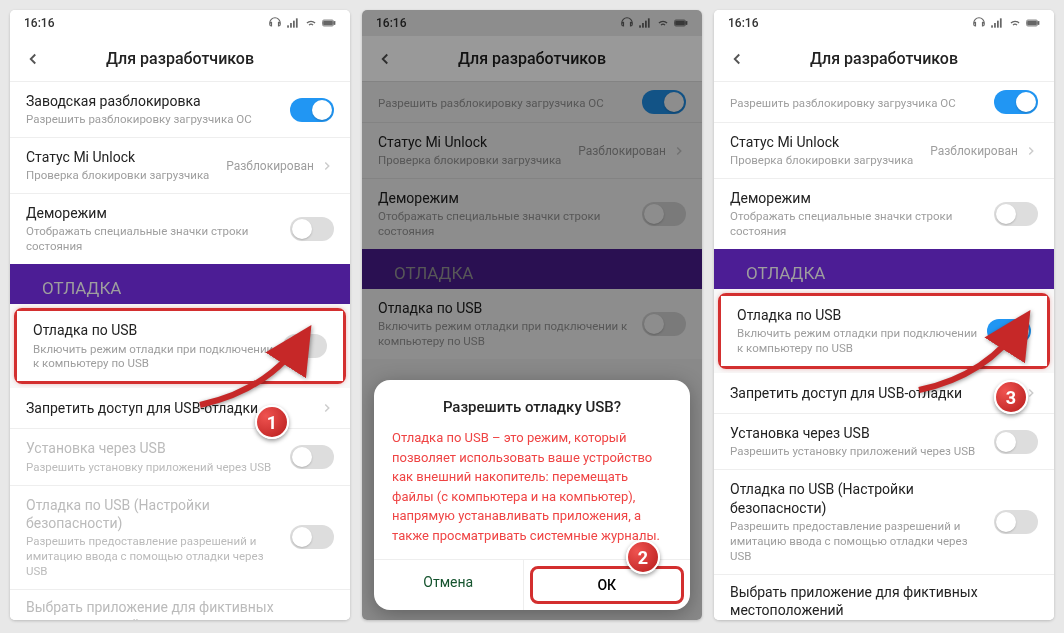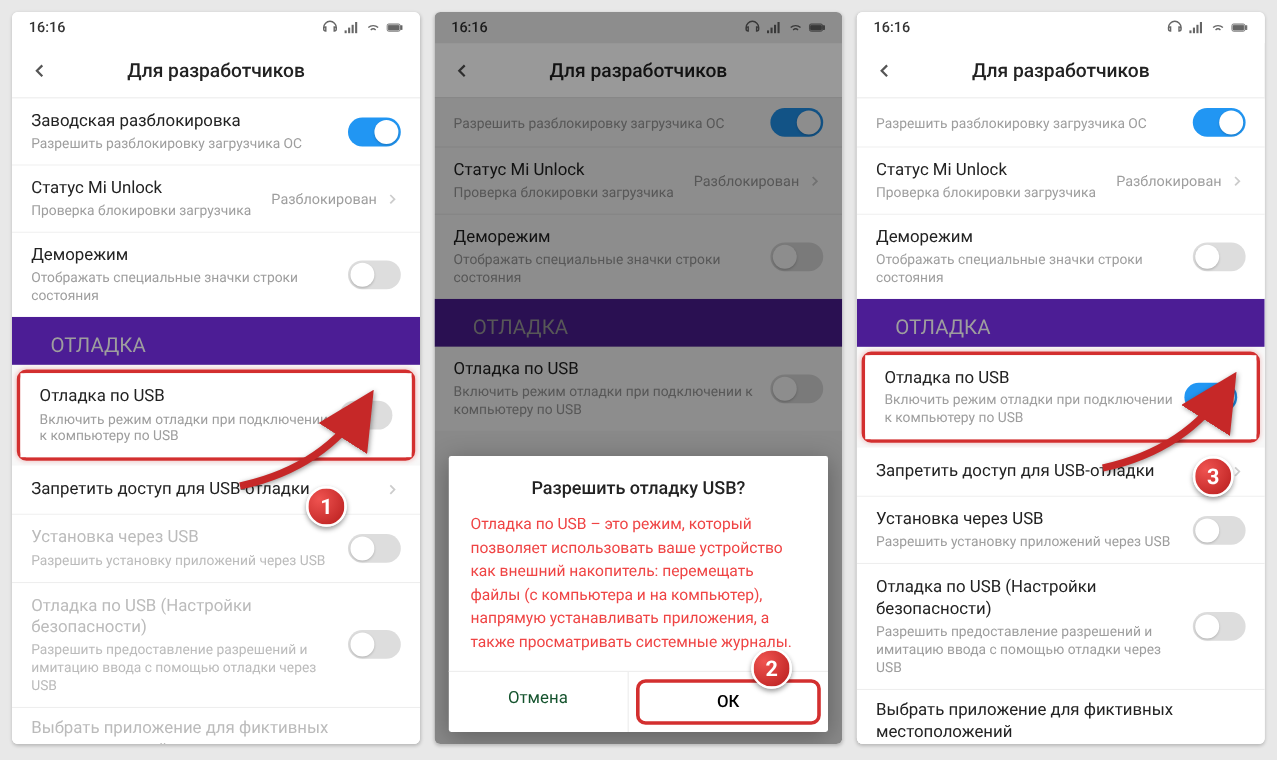--- a/index.html
+++ b/index.html
@@ -122,21 +122,21 @@
     inset: 0;
     background: rgba(0,0,0,0.4);
     z-index: 5;
   }
   .dialog {
     position: absolute;
     left: 12px;
     right: 12px;
     bottom: 10px;
     background: #fff;
-    border-radius: 2px;
+    border-radius: 16px;
     z-index: 6;
     padding: 18px 18px 0;
     box-shadow: 0 4px 20px rgba(0,0,0,0.3);
   }
   .dialog-title {
     font-size: 15px;
     font-weight: 500;
     text-align: center;
     margin-bottom: 12px;
     color: #222;

